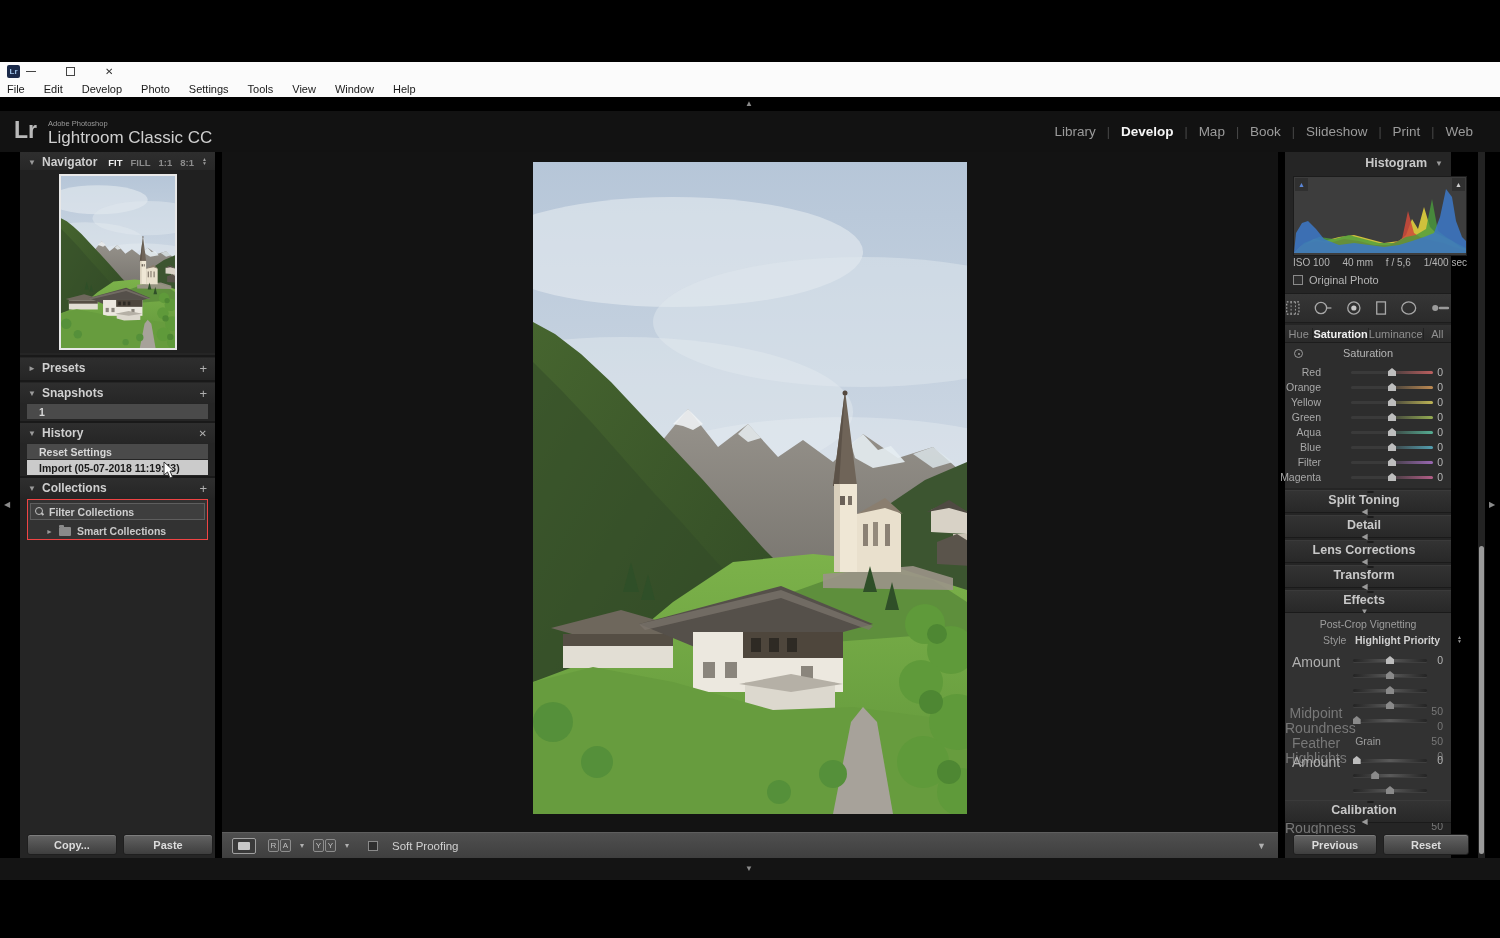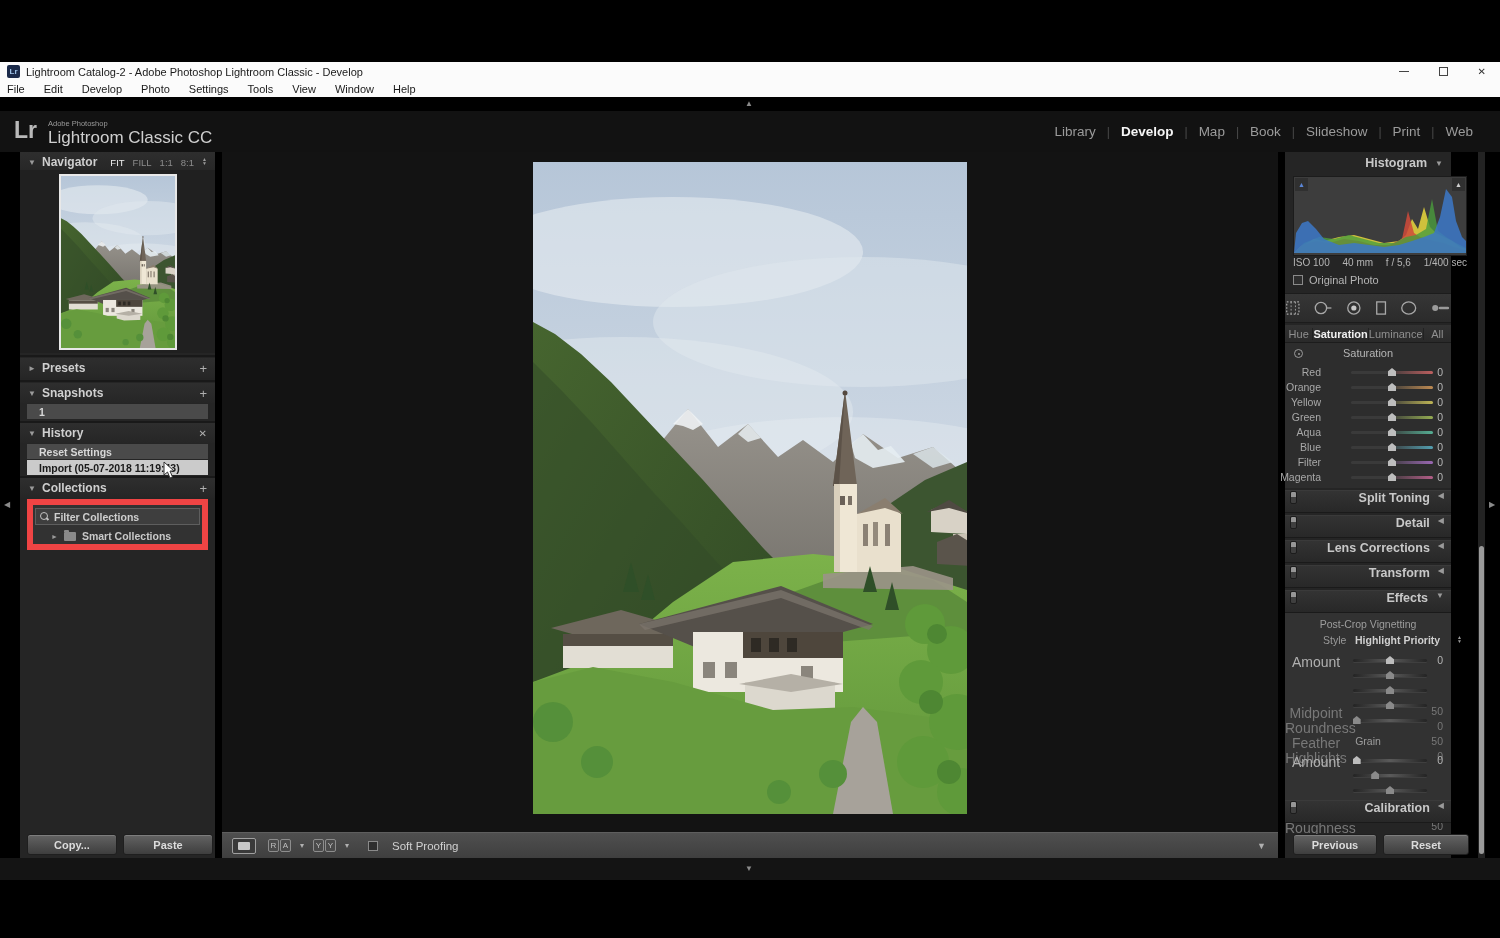--- a/index.html
+++ b/index.html
@@ -38,33 +38,33 @@
   .photo-frame { position:absolute; left:311px; top:10px; width:434px; height:652px; }
   .sep { position:absolute; left:0; width:100%; height:2px; background:#191919; }
 
   .lp-header { position:absolute; left:0; width:100%; height:20px; display:flex; align-items:center;
                background:linear-gradient(#2e2e2e,#262626); padding:0 8px; }
   .lp-arrow { color:#9a9a9a; font-size:8px; width:14px; }
   .lp-title { color:#cfcfcf; font-size:12px; font-weight:bold; flex:1; }
   .lp-plus { color:#b0b0b0; font-size:13px; }
   .lp-x { color:#b0b0b0; font-size:10px; }
 
-  .nav-zoom { display:flex; gap:8px; font-size:9.5px; color:#8c8c8c; font-weight:normal; }
+  .nav-zoom { display:flex; gap:8px; font-size:9.5px; color:#8c8c8c; font-weight:bold; }
   .nav-zoom .active { color:#f0f0f0; }
   .updown { display:flex; flex-direction:column; line-height:4px; font-size:5px; color:#9a9a9a; }
 
   .thumb-wrap { position:absolute; left:0; top:18px; width:195px; height:183px; background:#202020;
                 display:flex; align-items:center; justify-content:center; }
   .thumb { width:118px; height:176px; border:2px solid #e8e8e8; }
 
   .list-item { position:absolute; left:7px; width:181px; height:15px; background:#4a4a4a; color:#d8d8d8;
                font-size:10.5px; font-weight:bold; display:flex; align-items:center; padding-left:12px; }
   .list-item.selected { background:#cbcbcb; color:#1a1a1a; }
 
-  .coll-box { position:absolute; left:7px; width:181px; background:#323232; border:6px solid #ef4444; }
+  .coll-box { position:absolute; left:7px; width:181px; background:#323232; border:1px solid #ef4444; }
   .filter-row { margin:3px 2px; height:17px; background:#3e3e3e; border:1px solid #5e5e5e; display:flex;
                 align-items:center; padding-left:4px; color:#cfcfcf; font-size:10.5px; font-weight:bold; gap:5px; }
   .mag { position:relative; width:9px; height:9px; }
   .mag:before { content:""; position:absolute; left:0; top:0; width:6px; height:6px; border:1.4px solid #c0c0c0; border-radius:50%; }
   .mag:after { content:""; position:absolute; left:6px; top:6px; width:3px; height:1.6px; background:#c0c0c0; transform:rotate(45deg); }
   .smart-row { height:16px; display:flex; align-items:center; gap:6px; padding-left:18px; color:#c9c9c9;
                font-size:10.5px; font-weight:bold; }
   .folder-ico { width:12px; height:9px; background:#8a8a8a; border-radius:1px; position:relative; }
   .folder-ico:before { content:""; position:absolute; top:-2px; left:0; width:5px; height:2px; background:#8a8a8a; border-radius:1px 1px 0 0; }
 
@@ -102,21 +102,21 @@
   .tat:after { content:""; position:absolute; left:2.5px; top:2.5px; width:2px; height:2px; background:#9a9a9a; border-radius:50%; }
   .srow { position:absolute; left:0; width:100%; height:14px; }
   .srow .lab { position:absolute; right:130px; width:60px; text-align:right; font-size:10.5px; color:#a8a8a8; top:1px; }
   .srow .track { position:absolute; left:66px; top:6px; width:82px; height:3px; border-radius:2px;
                  background:linear-gradient(to right,#3a3a3a 45%, var(--c)); }
   .srow .val { position:absolute; right:8px; width:24px; text-align:right; font-size:10.5px; color:#b5b5b5; top:1px; }
   .thumb-pt { position:absolute; top:-3px; width:8px; height:8px; margin-left:-4px; background:#bdbdbd;
               clip-path:polygon(50% 0,100% 40%,100% 100%,0 100%,0 40%); }
 
   .rp-section { position:absolute; left:0; width:100%; height:23px; background:linear-gradient(#333,#282828);
-                border-top:1px solid #3a3a3a; border-bottom:1px solid #1a1a1a; display:flex; align-items:flex-start; }
+                border-top:1px solid #3a3a3a; border-bottom:1px solid #1a1a1a; display:flex; align-items:center;flex-direction:column; }
   .toggle-switch { width:7px; height:13px; margin-left:5px; border:1px solid #1c1c1c; border-radius:2px;
                    background:linear-gradient(#969696 45%,#3f3f3f 45%); }
   .rp-section-title { flex:1; text-align:right; color:#c8c8c8; font-size:12.5px; font-weight:bold; padding-right:8px; }
   .rp-section-arrow { color:#9a9a9a; font-size:8px; margin-right:7px; }
 
   .fx-body { position:absolute; left:0; top:461px; width:100%; height:187px; background:#323232; }
   .fx-center { position:absolute; width:100%; text-align:center; font-size:10.5px; color:#9d9d9d; }
   .style-row { position:absolute; top:21px; width:100%; font-size:10.5px; }
   .style-lab { position:absolute; left:38px; color:#9a9a9a; }
   .style-val { position:absolute; left:70px; width:100px; text-align:left; color:#d0d0d0; font-weight:bold; }
@@ -255,21 +255,20 @@
             <path d="M108,438 115,412 122,438 Z"></path>
           <path d="M330,430 337,404 344,430 Z"></path>
             <path d="M352,448 359,420 366,448 Z"></path>
         </g>
       </g>
     </defs>
   </svg>
 
   <div class="titlebar">
     <div class="tb-appicon">Lr</div>
-    <div class="tb-title">Lightroom Catalog-2 - Adobe Photoshop Lightroom Classic - Develop</div>
     <div class="tb-controls">
       <div class="tb-min"></div>
       <div class="tb-restore"></div>
       <div class="tb-close">✕</div>
     </div>
   </div>
 
   <div class="menubar">
     <span>File</span>
     <span>Edit</span>

